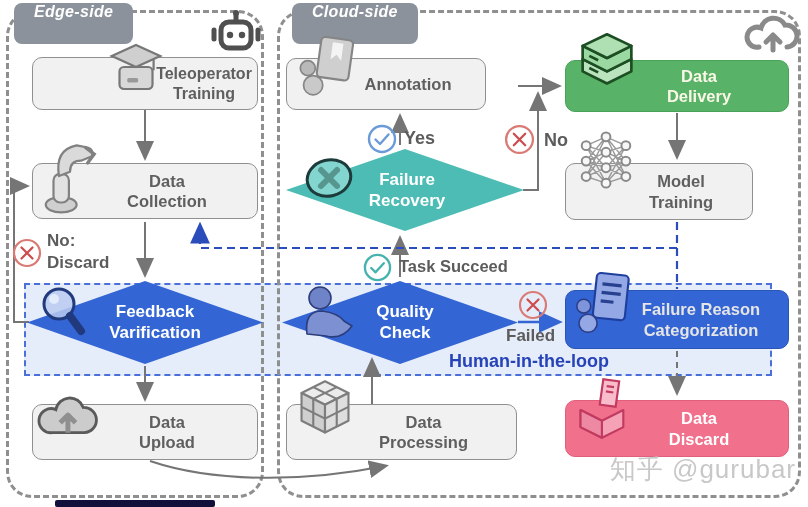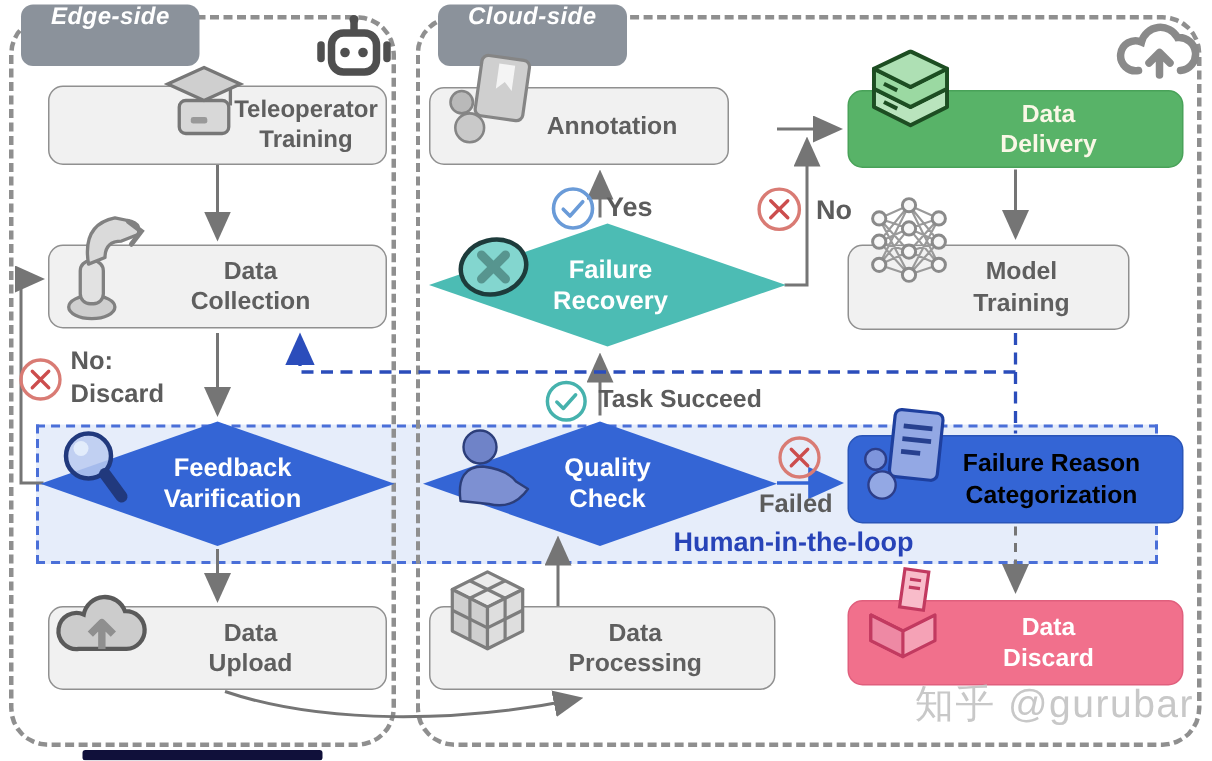--- a/index.html
+++ b/index.html
@@ -31,21 +31,21 @@
   }
   .node .txt{
     position:absolute;left:0;top:0;right:0;bottom:0;
     display:flex;flex-direction:column;align-items:center;justify-content:center;
     font-weight:bold;font-size:16.5px;line-height:1.22;color:#5f5f5f;
     text-align:center;padding-left:44px;box-sizing:border-box;
   }
   .node.green{background:#58b368;border-color:#49a259;}
   .node.green .txt{color:#faf7e6;}
   .node.blue{background:#3465d5;border-color:#2a55b8;}
-  .node.blue .txt{color:#000000;padding-left:48px;}
+  .node.blue .txt{color:#e5e5e5;padding-left:48px;}
   .node.pink{background:#f1708c;border-color:#e05f7d;}
   .node.pink .txt{color:#ffffff;}
   .icon{position:absolute;pointer-events:none;}
   .dlabel{
     position:absolute;text-align:center;color:#ffffff;font-weight:bold;
     font-size:17px;line-height:1.24;width:120px;
   }
   .elabel{position:absolute;font-weight:bold;font-size:17px;color:#5c5c5c;white-space:nowrap;}
   .elabel.big{font-size:18px;}
   .bluetext{color:#2743b8;}

